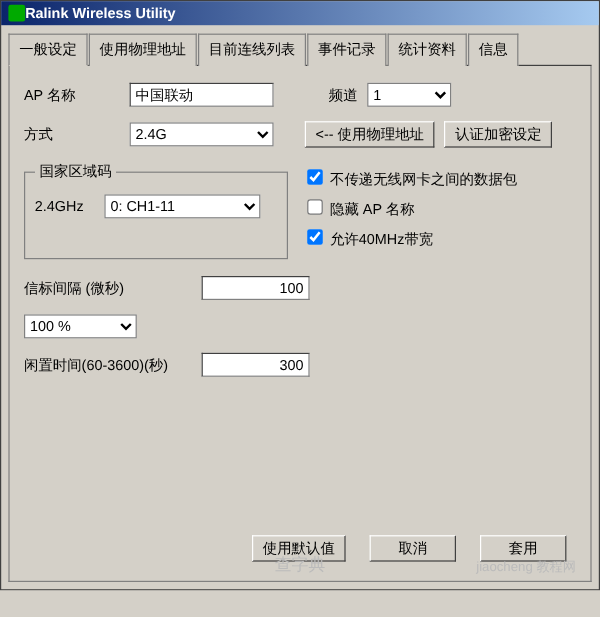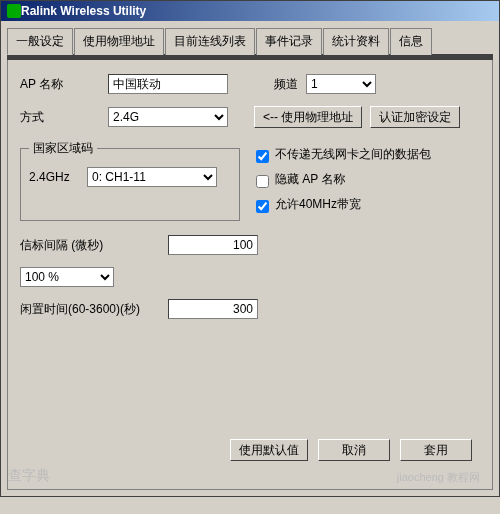--- a/index.html
+++ b/index.html
@@ -1,38 +1,38 @@
 <!DOCTYPE html>
 <html><head>
 <meta charset="utf-8">
 <style>
 * { box-sizing: border-box; margin: 0; padding: 0; font-family: "SimSun", "宋体", sans-serif; font-size: 12px; }
 body { background: #d4d0c8; padding: 0; }
 .window { width: 500px; background: #d4d0c8; border: 1px solid #404040; }
 .titlebar { background: linear-gradient(to right, #0a246a, #a6caf0); color: #fff; padding: 3px 6px; font-weight: bold; font-size: 13px; display: flex; align-items: center; gap: 0; }
 .titlebar .ticon { width: 14px; height: 14px; background: #0a0; border-radius: 2px; display: inline-block; }
 .client { padding: 6px; }
-.tabs { display: flex; border-bottom: 6px solid #404040; }
+.tabs { display: flex; border-bottom: 1px solid #404040; }
 .tab { padding: 4px 8px; border: 1px solid #808080; border-bottom: none; background: #d4d0c8; margin-right: 1px; position: relative; top: 1px; cursor: pointer; }
 .tab.active { background: #d4d0c8; border-bottom: 1px solid #d4d0c8; }
 .panel { border: 1px solid #808080; border-top: none; padding: 14px 12px 12px 12px; min-height: 430px; position: relative; }
 .row { display: flex; align-items: center; margin-bottom: 12px; gap: 8px; }
 .lbl { width: 80px; }
 input[type=text].tb { border: 1px solid #808080; border-top-color: #404040; border-left-color: #404040; background: #fff; height: 20px; padding: 1px 4px; }
 select.cb { border: 1px solid #808080; background: #fff; height: 20px; }
 button.btn { background: #d4d0c8; border: 1px solid #808080; border-top-color: #fff; border-left-color: #fff; border-right-color: #404040; border-bottom-color: #404040; height: 22px; padding: 0 8px; cursor: pointer; }
 fieldset.grp { border: 1px solid #808080; padding: 10px 8px 8px 8px; }
 fieldset.grp legend { padding: 0 4px; }
 .mid { display: flex; gap: 16px; margin-bottom: 14px; }
-.chk { display: flex; align-items: flex-end; gap: 6px; margin-bottom: 8px; }
+.chk { display: flex; align-items: flex-start; gap: 6px; margin-bottom: 8px; }
 .chk input { width: 13px; height: 13px; }
 .num { text-align: right; width: 90px; }
-.btnrow { position: absolute; right: 20px; bottom: 28px; display: flex; gap: 10px; }
+.btnrow { position: absolute; right: 20px; bottom: 16px; display: flex; gap: 20px; }
 .btnrow .btn { min-width: 72px; }
-.watermark { position: absolute; left: 0; right: 0; bottom: 4px; text-align: left; color: #bbb; font-size: 14px; pointer-events: none; font-family: Liberation Serif, serif; }
+.watermark { position: absolute; left: 0; right: 0; bottom: 4px; text-align: center; color: #bbb; font-size: 14px; pointer-events: none; font-family: Liberation Serif, serif; }
 .wm2 { position: absolute; right: 12px; bottom: 4px; color: #bbb; font-size: 11px; pointer-events: none; }
 </style>
 </head>
 <body>
 
 <div class="window">
   <div class="titlebar">
     <span class="ticon"></span>
     <span>Ralink Wireless Utility</span>
   </div>

